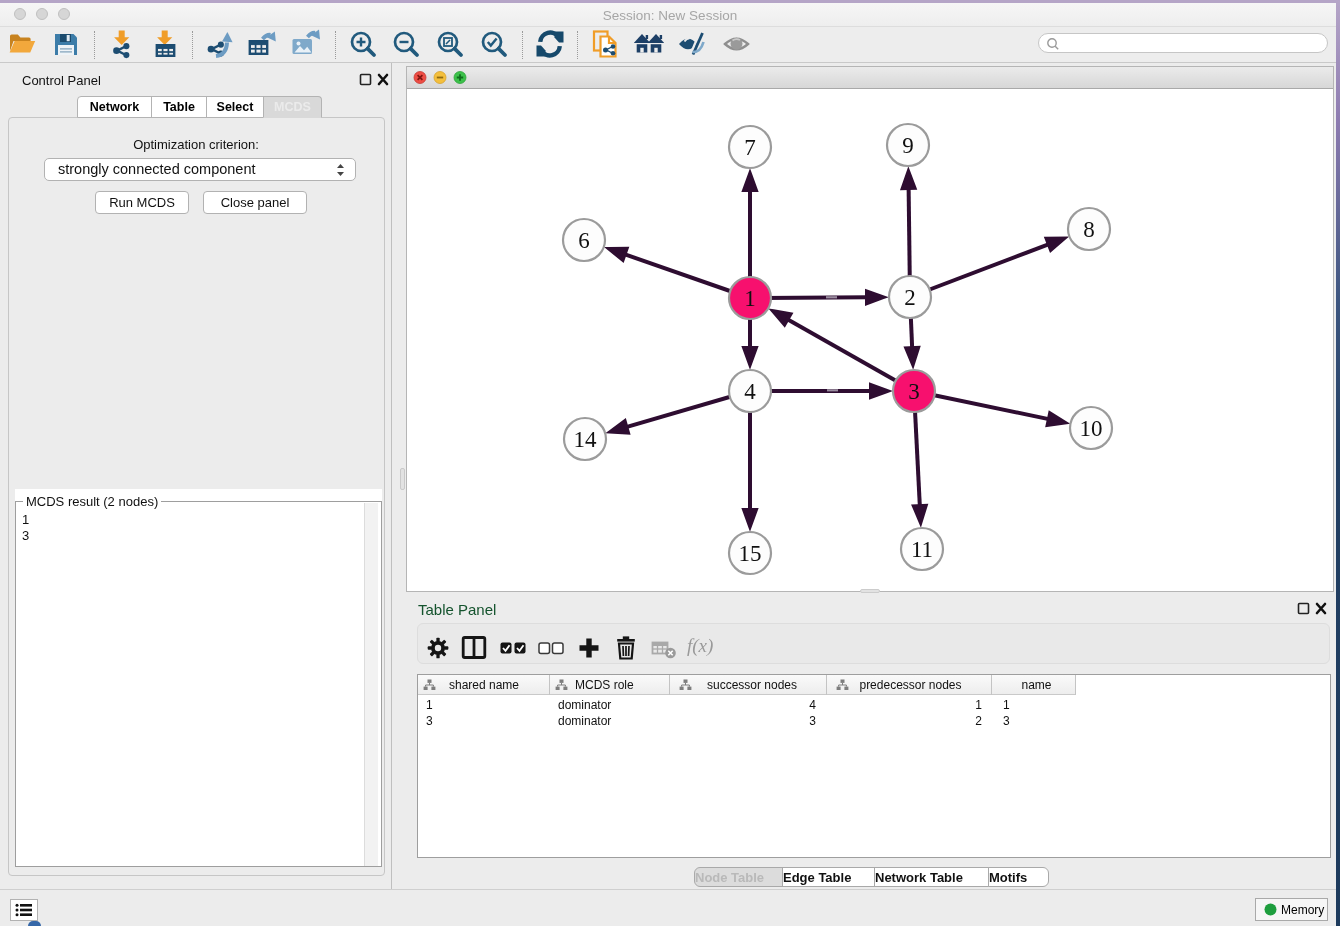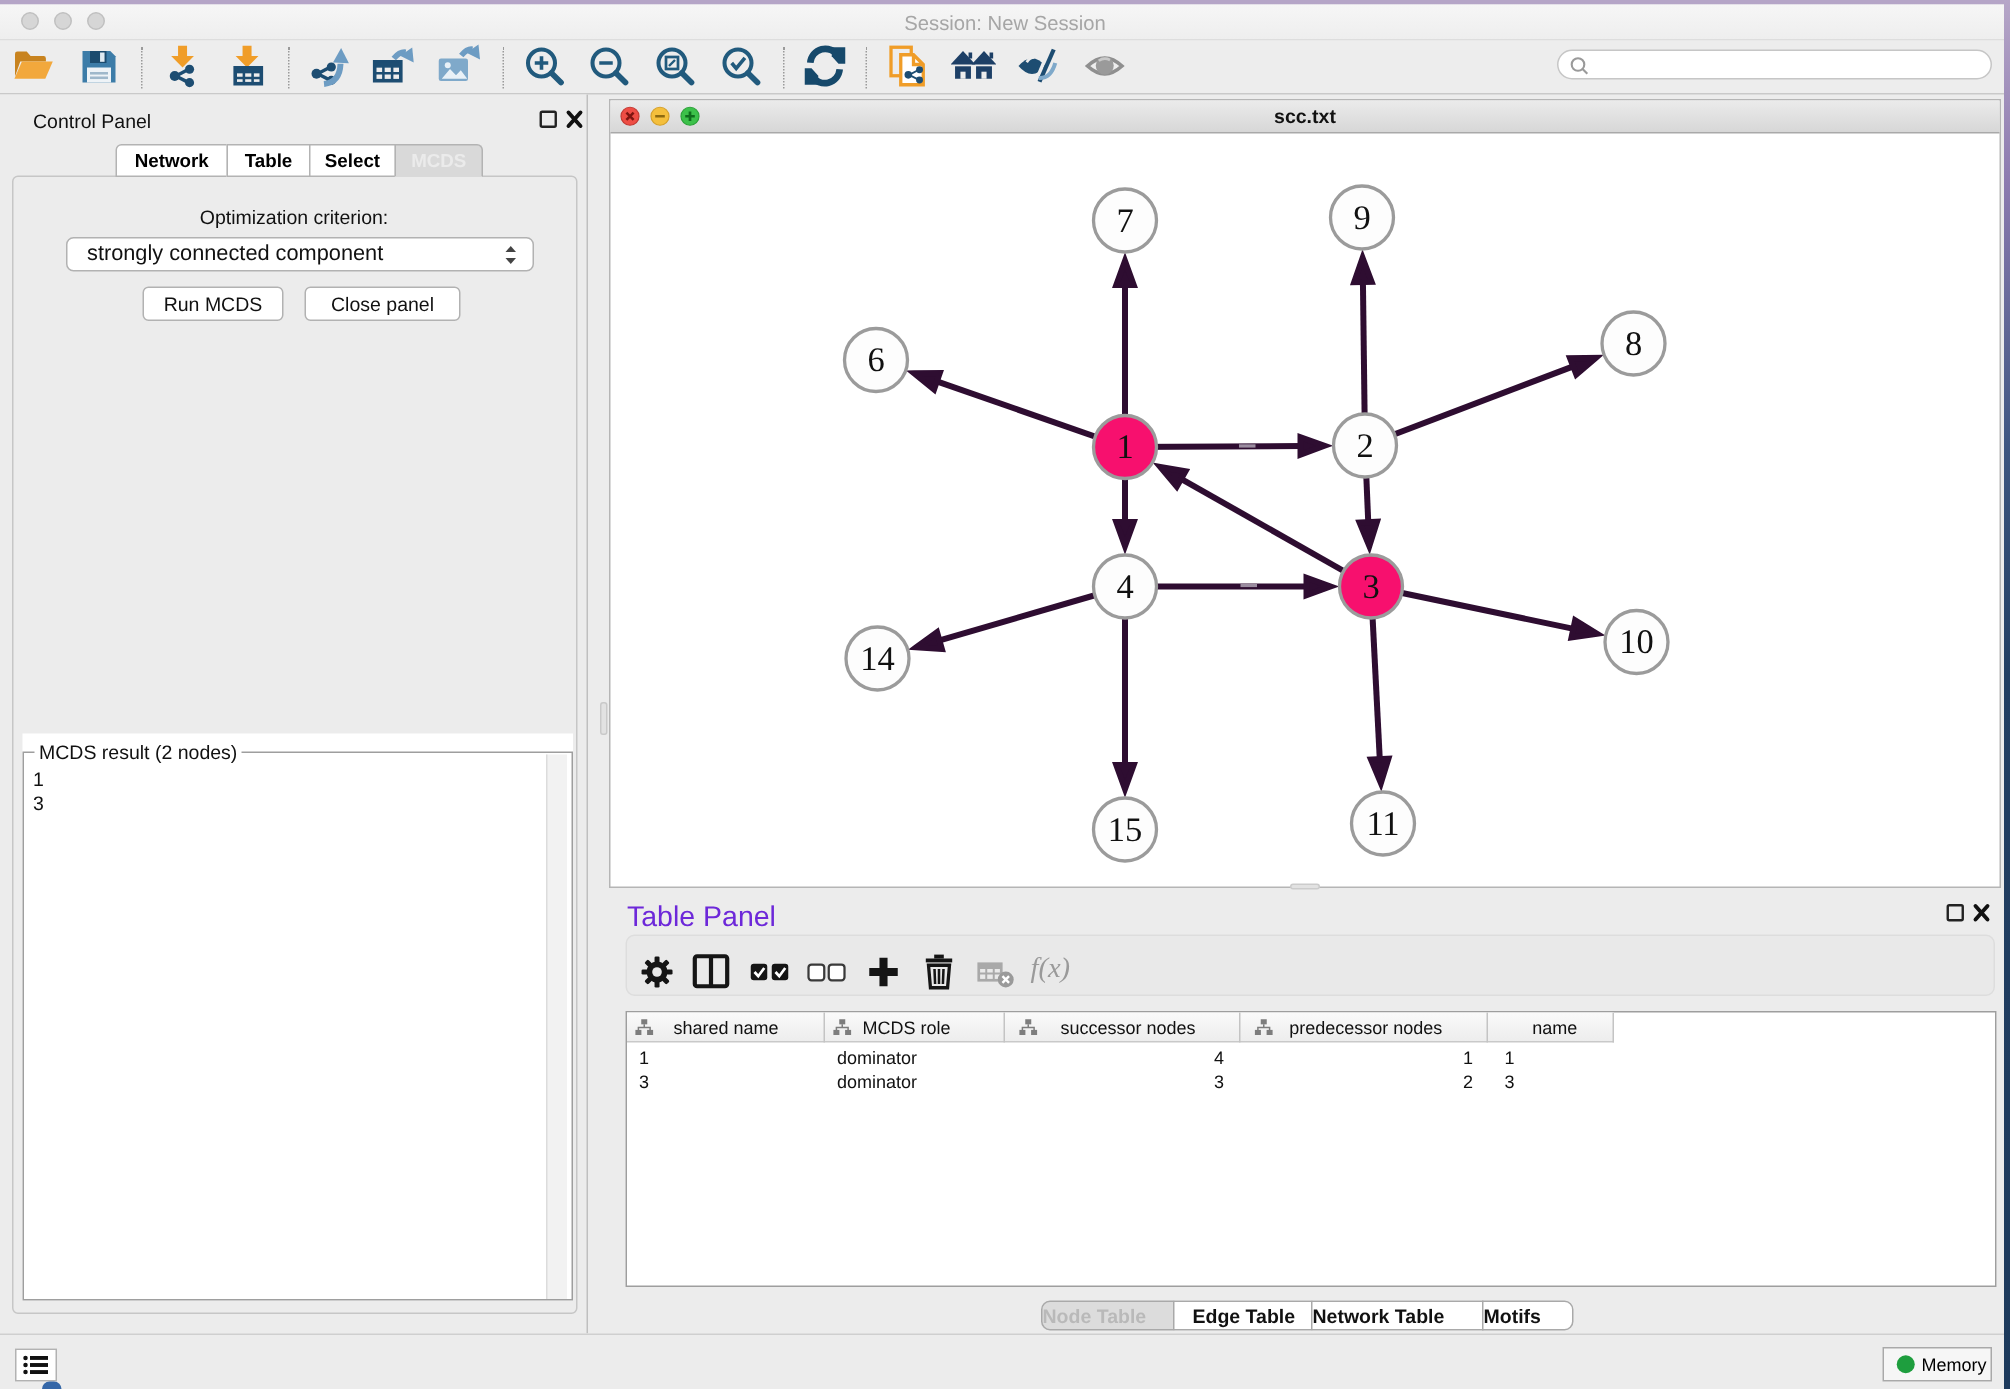--- a/index.html
+++ b/index.html
@@ -51,21 +51,21 @@
 
 #netwin { left:406px; top:66px; width:928px; height:526px; background:#fff;
   border:1px solid #b5b5b5; }
 #nettitle { position:absolute; left:0; top:0; width:926px; height:22px;
   background:linear-gradient(#ebebeb,#d7d7d7); border-bottom:1px solid #a9a9a9; }
 #nettitle .t { position:absolute; width:926px; text-align:center; top:3px;
   font-size:13px; font-weight:700; color:#111; }
 
 
 #tpanel { left:406px; top:594px; width:928px; height:295px; background:#ececec; }
-#tpanel .title { position:absolute; left:12px; top:7px; font-size:19px; color:#6d28d9; }
+#tpanel .title { position:absolute; left:12px; top:7px; font-size:15px; color:#14532d; }
 #ttoolbar { position:absolute; left:11px; top:29px; width:913px; height:41px;
   background:#e9e9e9; border:1px solid #dddddd; border-radius:6px;padding-left:12px; }
 #ttable { position:absolute; left:11px; top:80px; width:914px; height:184px;
   background:#fff; border:1px solid #9e9e9e; }
 #thead { position:absolute; left:0; top:0; width:658px; height:20px;
   background:linear-gradient(#fafafa,#ededed); border-bottom:1px solid #c9c9c9; }
 .hsep { position:absolute; top:0; height:20px; width:0; border-left:1px solid #c4c4c4; }
 .hcell { position:absolute; top:3px; font-size:12px; color:#111; white-space:nowrap; }
 .trow { position:absolute; font-size:12px; color:#111; height:16px; }
 #ttabs { position:absolute; top:273px; left:0; width:928px; height:20px; font-size:13px; }
@@ -264,21 +264,20 @@
 <div class="abs" id="netwin">
   <div id="nettitle">
     <svg width="70" height="22" style="position:absolute;left:6px;top:0" viewBox="0 0 70 22">
       <circle cx="7" cy="10.5" r="6" fill="#ee4d44" stroke="#c43b34" stroke-width="0.8"></circle>
       <path d="M4.6 8.1 l4.8 4.8 M9.4 8.1 l-4.8 4.8" stroke="#7e1510" stroke-width="1.7"></path>
       <circle cx="27" cy="10.5" r="6" fill="#f4bf3c" stroke="#d6a22c" stroke-width="0.8"></circle>
       <path d="M23.8 10.5 h6.4" stroke="#8e6a10" stroke-width="1.8"></path>
       <circle cx="47" cy="10.5" r="6" fill="#3cc14a" stroke="#2da33a" stroke-width="0.8"></circle>
       <path d="M43.8 10.5 h6.4 M47 7.3 v6.4" stroke="#0f6e1d" stroke-width="1.8"></path>
     </svg>
-    <div class="t">scc.txt</div>
   </div>
   <svg id="graph" width="926" height="503" style="position:absolute;left:0;top:22px" viewBox="0 0 926 503">
     <g stroke="#2e0d31" stroke-width="4" fill="#2e0d31">
       <line x1="343.0" y1="209.0" x2="343.0" y2="100.0"></line>
       <polygon points="343.0,85.0 348.8,101.0 337.2,101.0"></polygon>
       <line x1="343.0" y1="209.0" x2="216.6" y2="164.9"></line>
       <polygon points="202.5,159.9 219.5,159.7 215.7,170.7"></polygon>
       <line x1="343.0" y1="209.0" x2="461.0" y2="208.3"></line>
       <polygon points="476.0,208.2 460.0,214.1 460.0,202.5"></polygon>
       <line x1="343.0" y1="209.0" x2="343.0" y2="260.0"></line>
@@ -445,21 +444,21 @@
     <div class="trow" style="left:500px;top:23px;width:64px;text-align:right;">1</div>
     <div class="trow" style="left:585px;top:23px;">1</div>
     <div class="trow" style="left:8px;top:39px;">3</div>
     <div class="trow" style="left:140px;top:39px;">dominator</div>
     <div class="trow" style="left:338px;top:39px;width:60px;text-align:right;">3</div>
     <div class="trow" style="left:500px;top:39px;width:64px;text-align:right;">2</div>
     <div class="trow" style="left:585px;top:39px;">3</div>
   </div>
   <div id="ttabs">
     <div class="btab" style="left:288px;width:89px;background:#dcdcdc;color:#b9b9b9;border-radius:6px 0 0 6px;">Node Table</div>
-    <div class="btab" style="left:376px;width:93px;padding-left:12px;">Edge Table</div>
+    <div class="btab" style="left:376px;width:93px;">Edge Table</div>
     <div class="btab" style="left:468px;width:115px;">Network Table</div>
     <div class="btab" style="left:582px;width:61px;border-radius:0 6px 6px 0;">Motifs</div>
   </div>
 </div>
 
 <div class="abs" id="statusbar">
   <div id="listbtn">
     <svg width="26" height="20" viewBox="0 0 26 20">
       <g fill="#111">
         <rect x="9" y="4" width="12" height="2.6"></rect>

